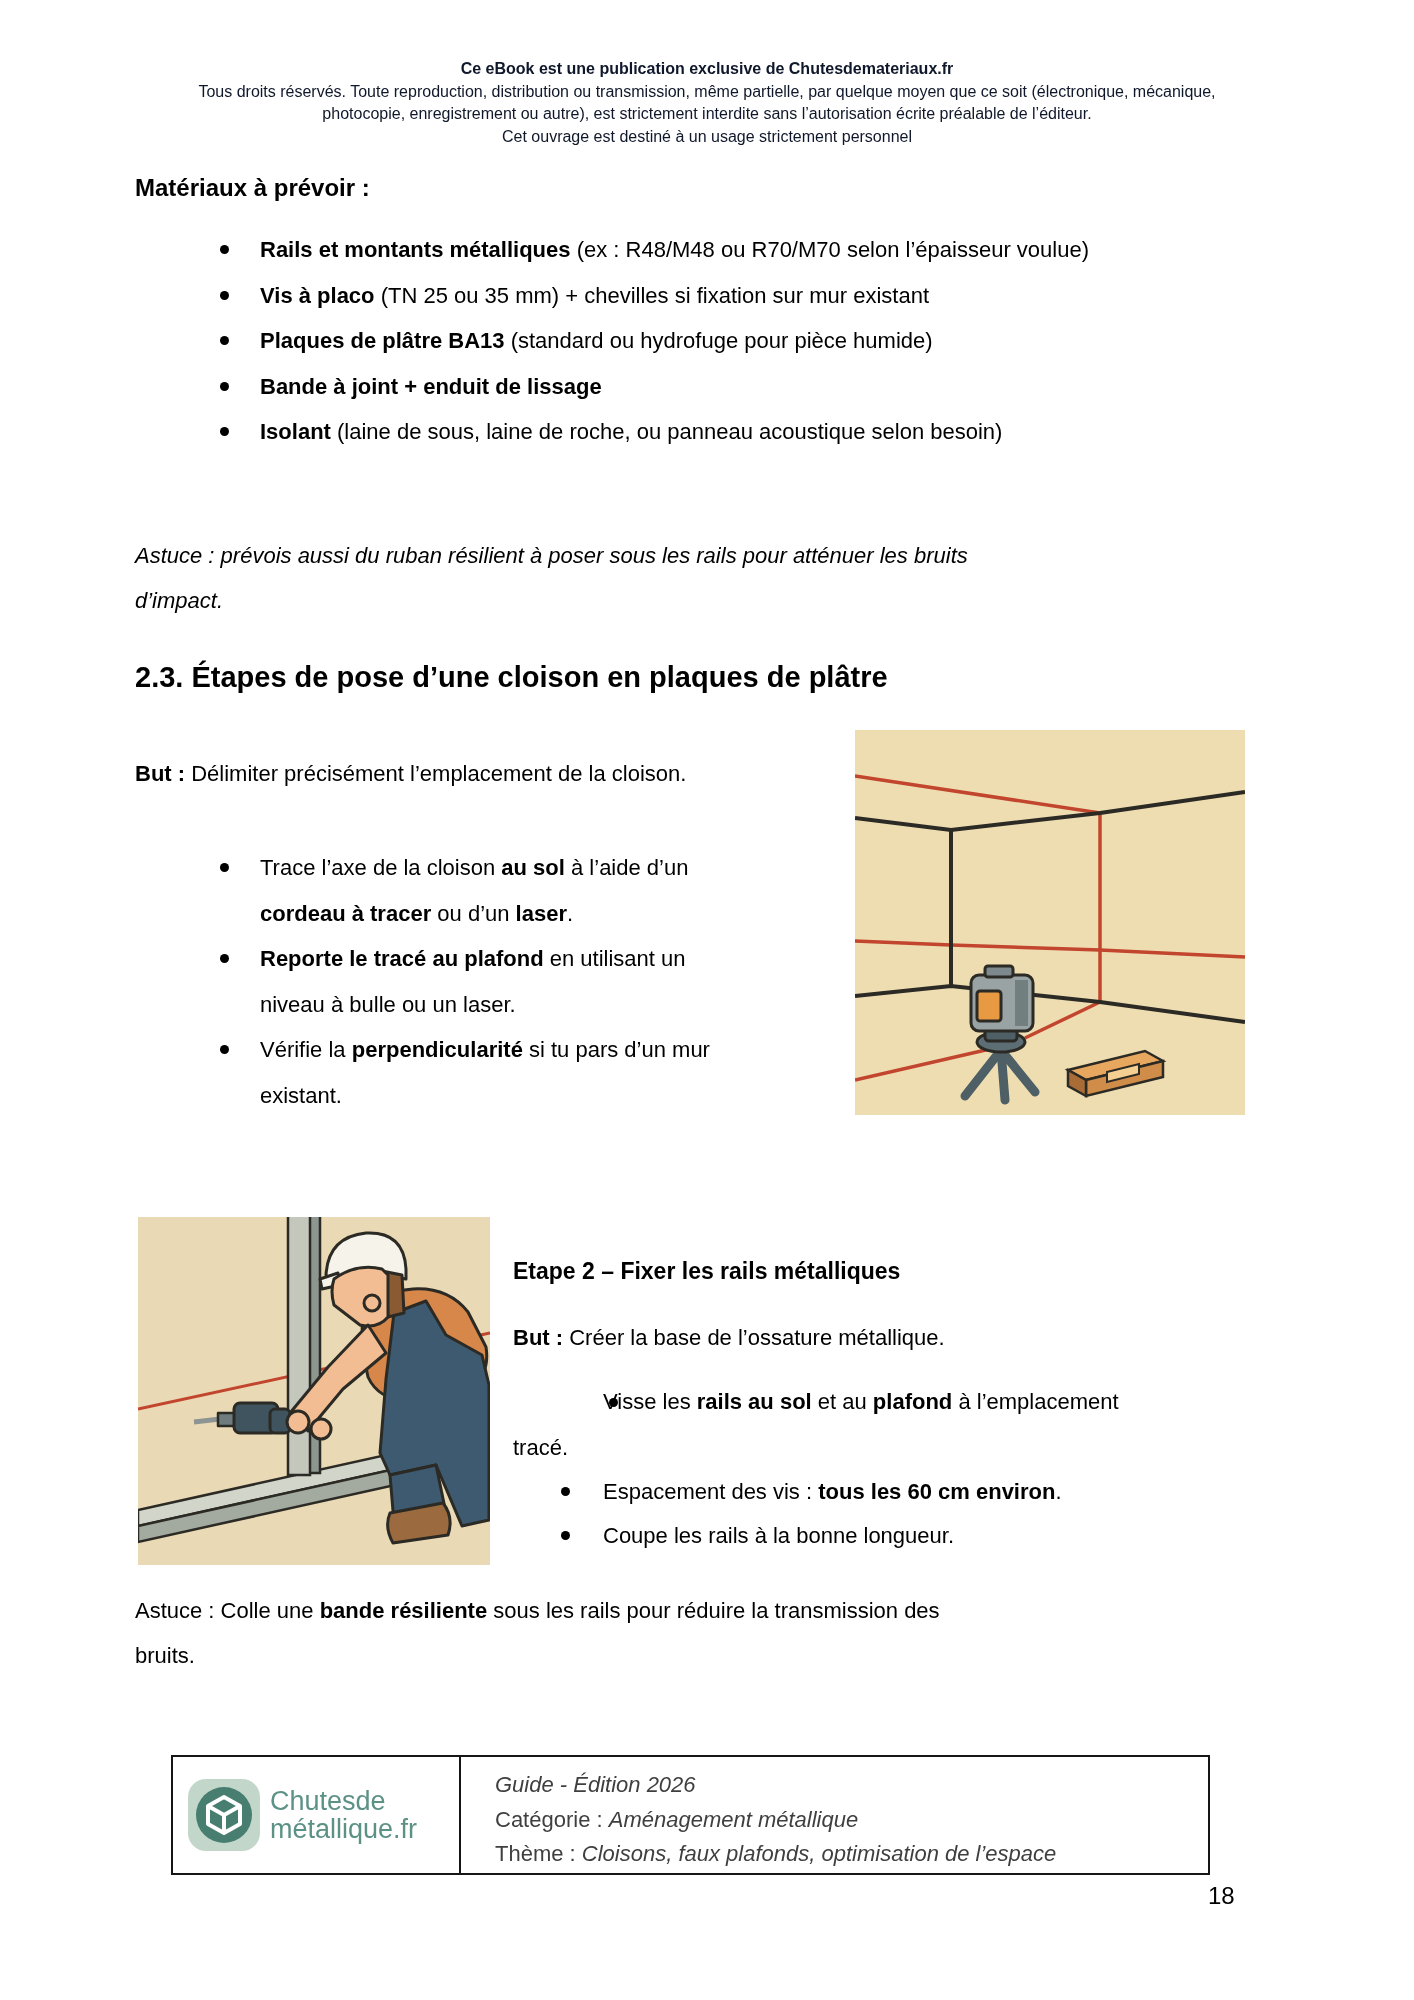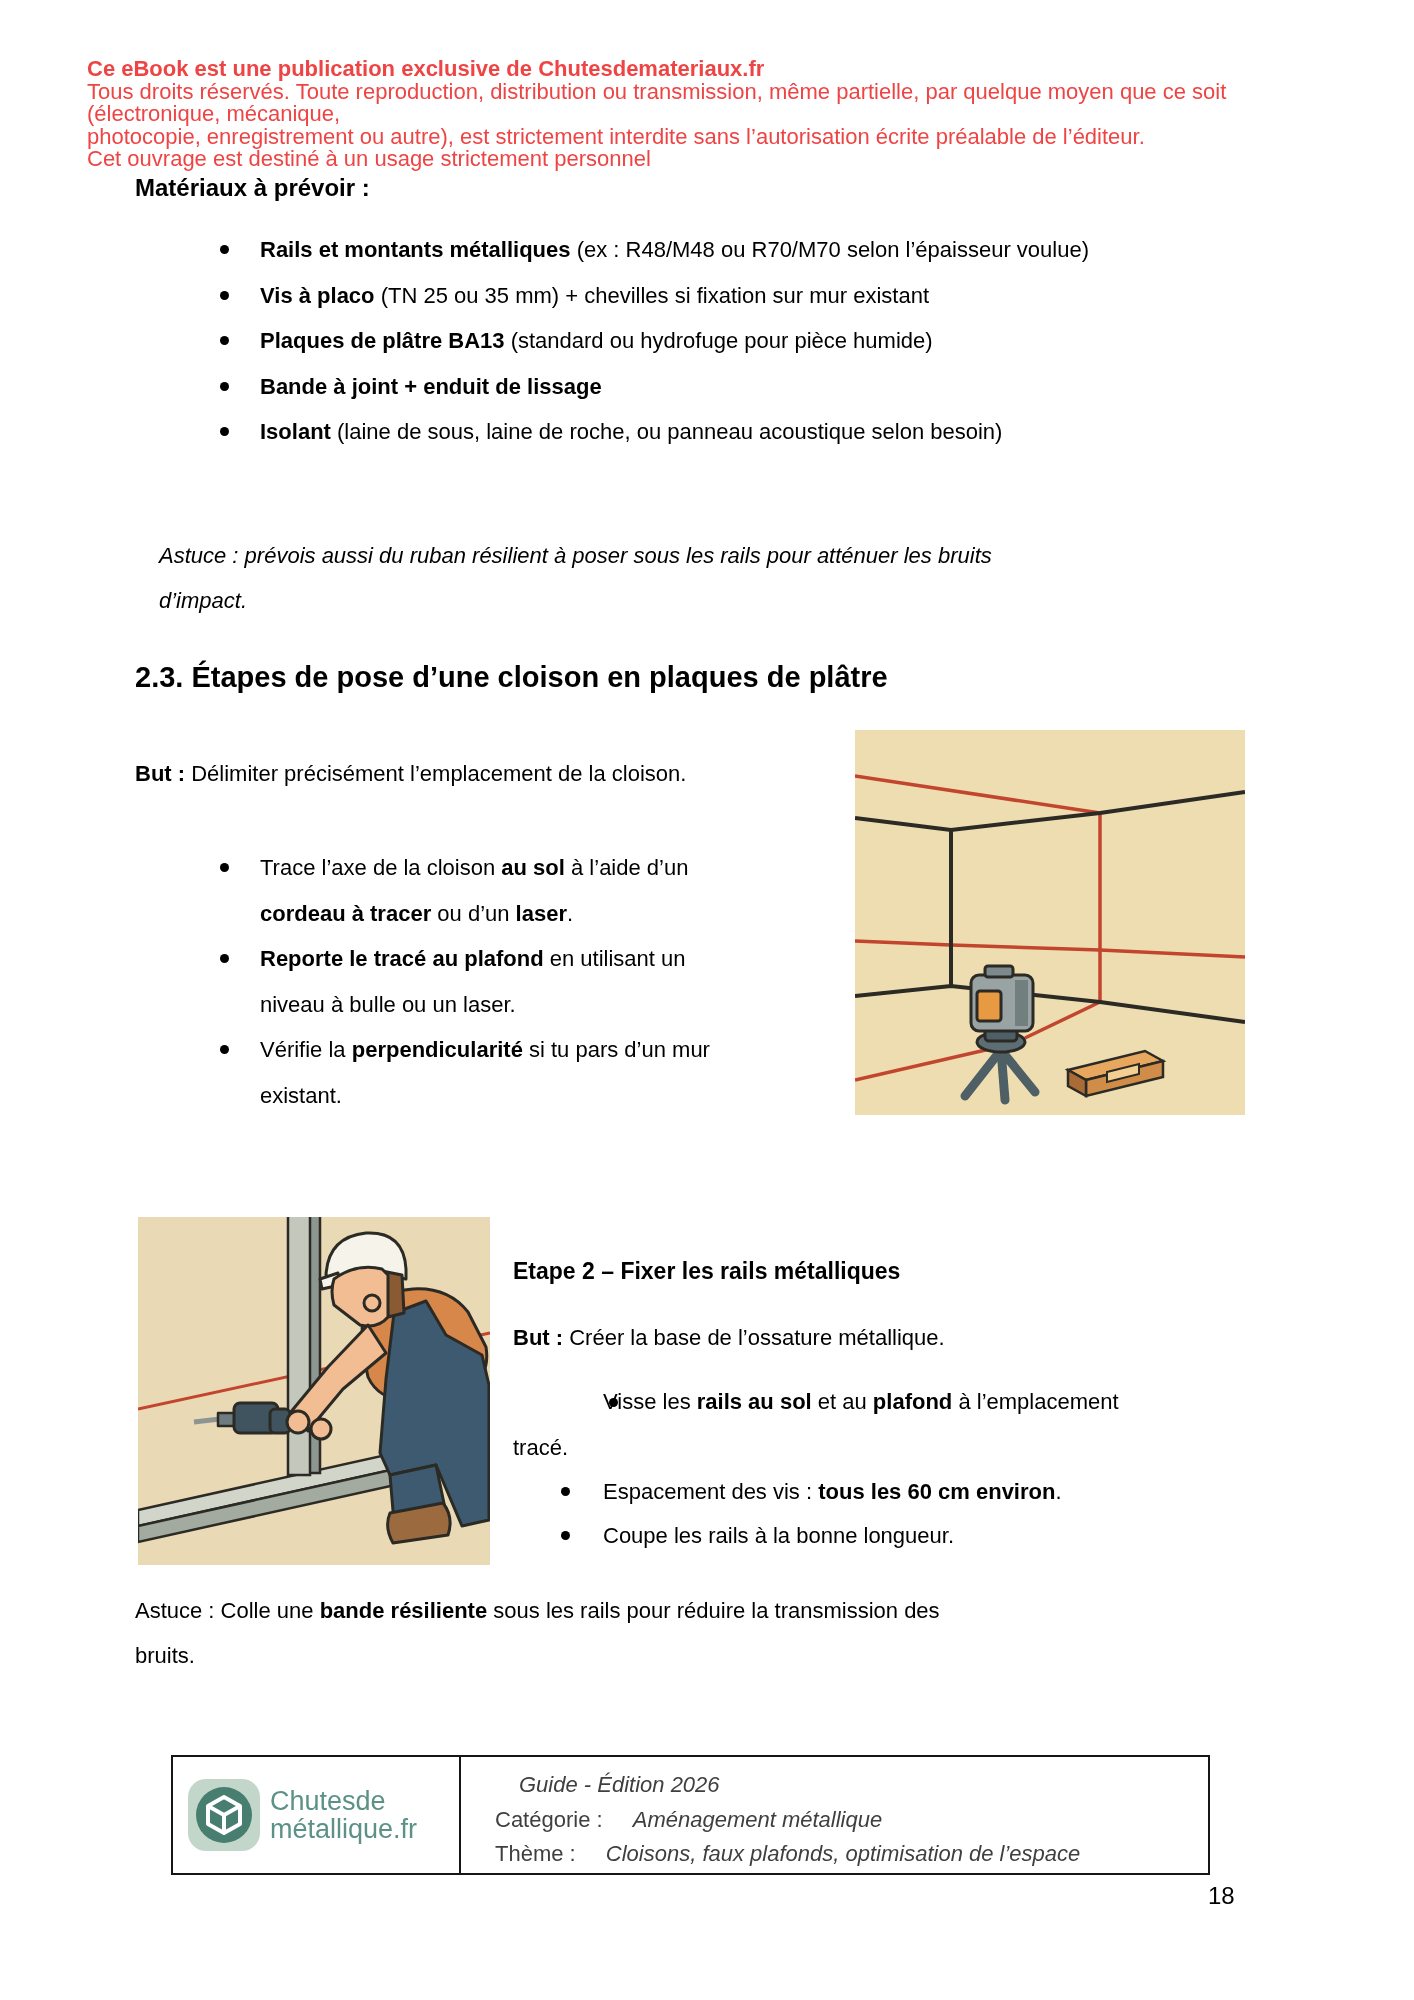--- a/index.html
+++ b/index.html
@@ -3,26 +3,26 @@
 <meta charset="utf-8">
 <style>
   * { margin:0; padding:0; box-sizing:border-box; }
   html,body { background:#ffffff; }
   body {
     width:1414px; height:2000px; position:relative; overflow:hidden;
     font-family:"Liberation Sans", sans-serif; color:#000;
   }
   .abs { position:absolute; }
   .b { font-weight:700; }
-  .i { font-style:italic;margin-left:24px; }
+  .i { font-style:italic; }
 
   
   .disclaimer {
-    left:87px; top:58px; width:1240px; text-align:left;
-    color:#ef4444; font-size:22px; line-height:22.5px;
+    left:87px; top:58px; width:1240px; text-align:center;
+    color:#0f172a; font-size:16px; line-height:22.5px;
   }
   .disclaimer .l1 { font-weight:700; }
 
   
   .h-materiaux { left:135px; top:174px; font-size:24px; font-weight:700; }
   .sec-heading  { left:135px; top:661px; font-size:29px; font-weight:700; }
   .step-heading { font-size:23px; font-weight:700; }
   .body22 { font-size:22px; }
 
   

